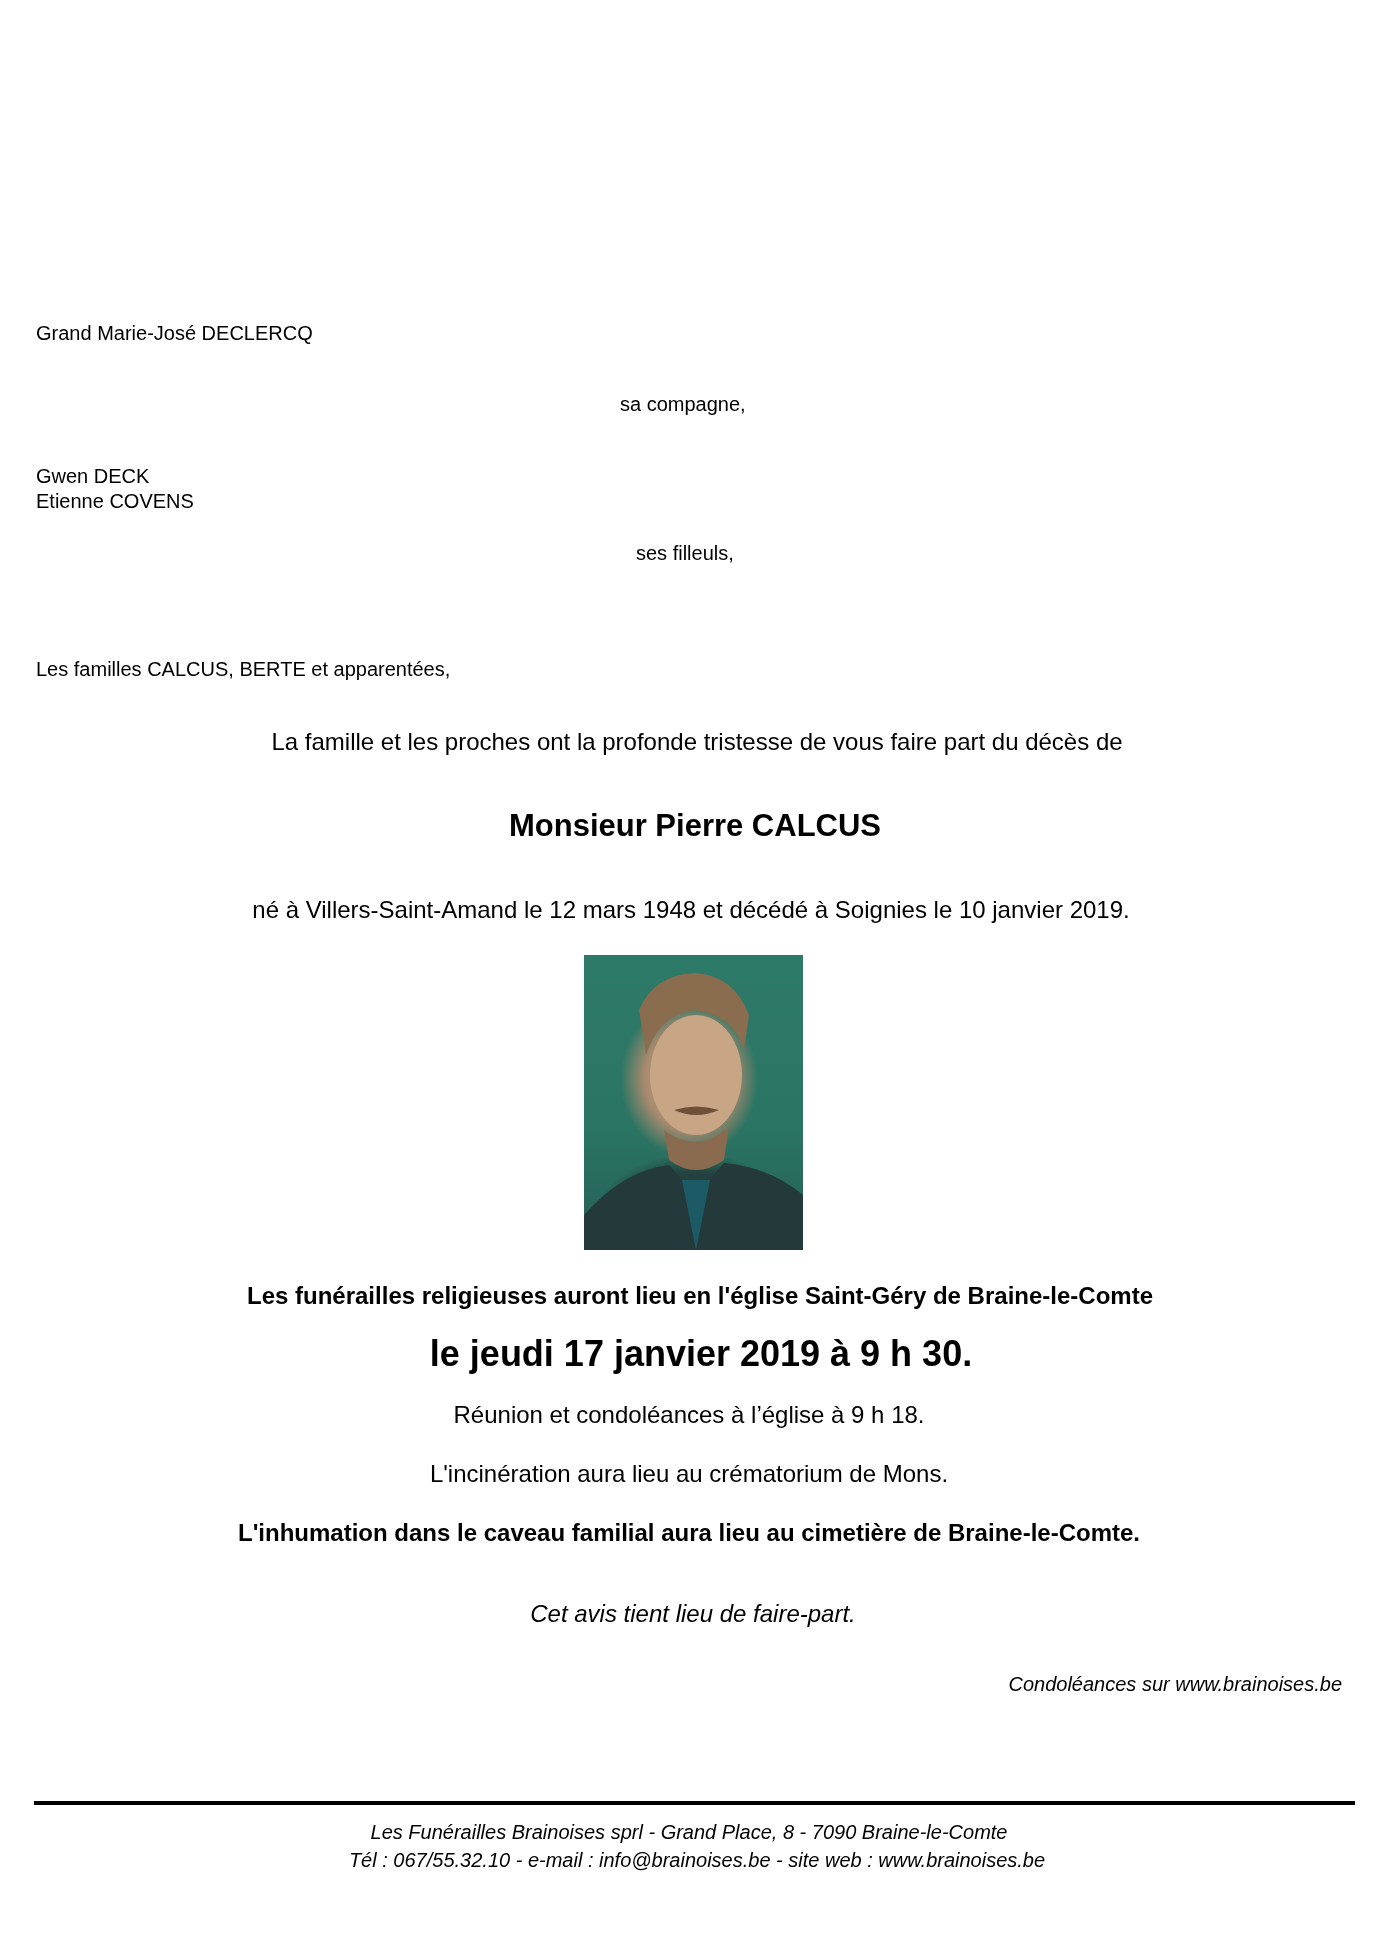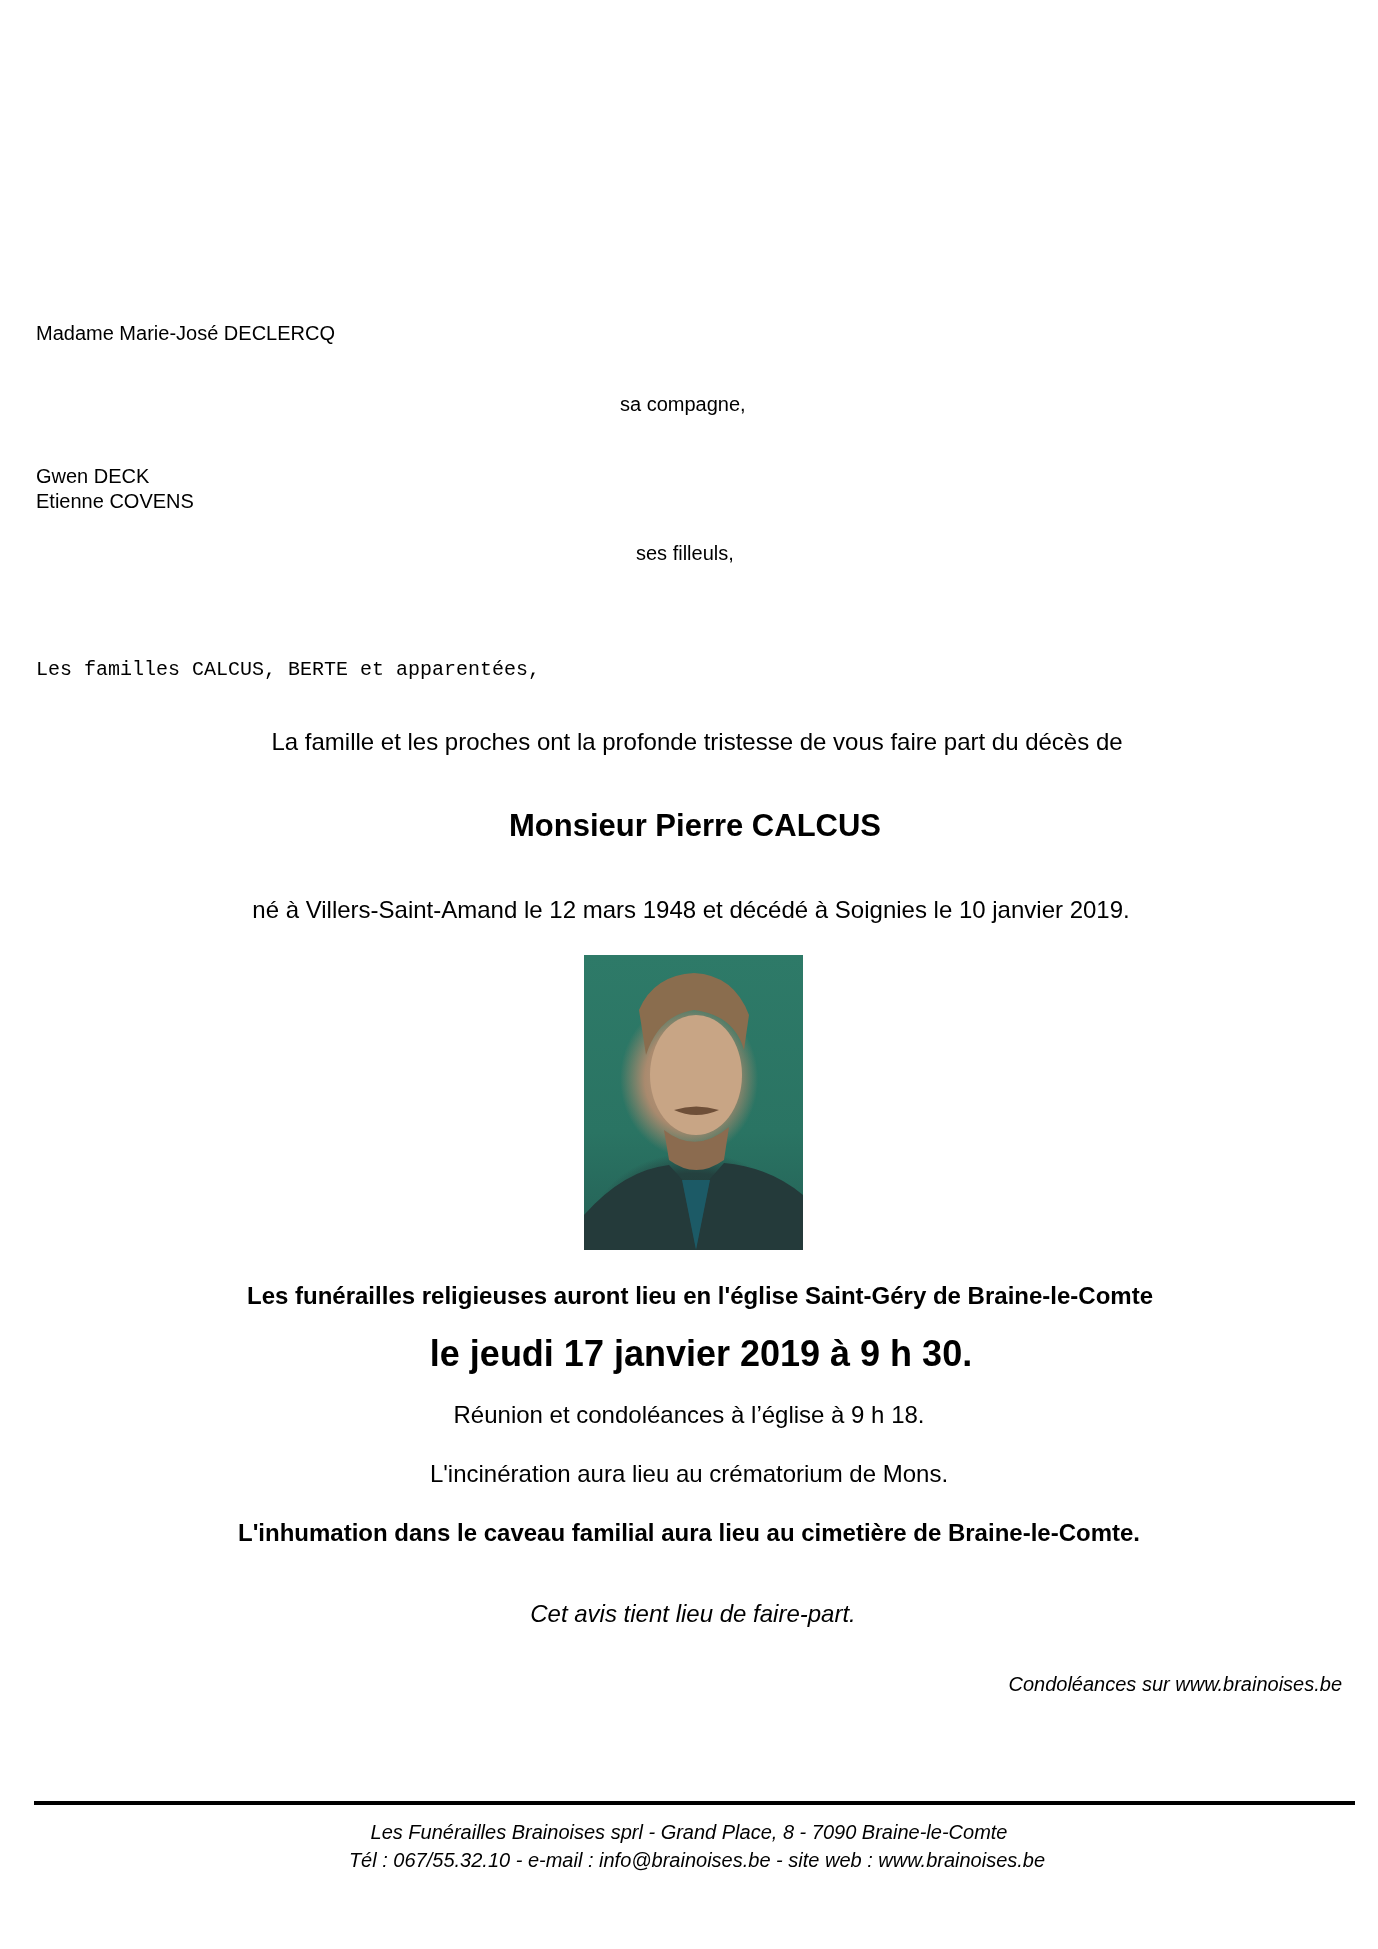--- a/index.html
+++ b/index.html
@@ -21,26 +21,26 @@
                   linear-gradient(180deg, #2e7a68 0%, #2a7463 60%, #245f55 100%);
       overflow: hidden;
     }
     .photo svg { width: 100%; height: 100%; display: block; }
     .rule { position: absolute; left: 34px; top: 1801px; width: 1321px; height: 4px; background: #000000; }
   </style>
 </head>
 <body>
 
 <div>
-  <div class="abs left" style="top:321px;">Madame Marie-José DECLERCQ</div>
+  <div class="abs left" style="top:321px;">Grand Marie-José DECLERCQ</div>
   <div class="abs s20" style="left:620px; top:393px;">sa compagne,</div>
   <div class="abs left" style="top:464px;">Gwen DECK</div>
   <div class="abs left" style="top:489px;">Etienne COVENS</div>
   <div class="abs s20" style="left:636px; top:542px;">ses filleuls,</div>
-  <div class="abs left" style="top:657px;font-family:Liberation Mono, monospace;">Les familles CALCUS, BERTE et apparentées,</div>
+  <div class="abs left" style="top:657px;">Les familles CALCUS, BERTE et apparentées,</div>
 </div>
 
 <div>
   <div class="abs center s24" style="top:728px; left:8px;">La famille et les proches ont la profonde tristesse de vous faire part du décès de</div>
   <div class="abs center bold" style="top:808px; font-size:31px; left:6px;">Monsieur Pierre CALCUS</div>
   <div class="abs center s24" style="top:896px; left:2px;">né à Villers-Saint-Amand le 12 mars 1948 et décédé à Soignies le 10 janvier 2019.</div>
 
   <div class="photo">
     <svg viewBox="0 0 219 295" xmlns="http://www.w3.org/2000/svg">
       <path d="M55 55 Q70 20 110 18 Q150 20 165 60 L160 95 Q150 60 110 55 Q75 60 62 100 Z" fill="#8a6d4e"></path>

